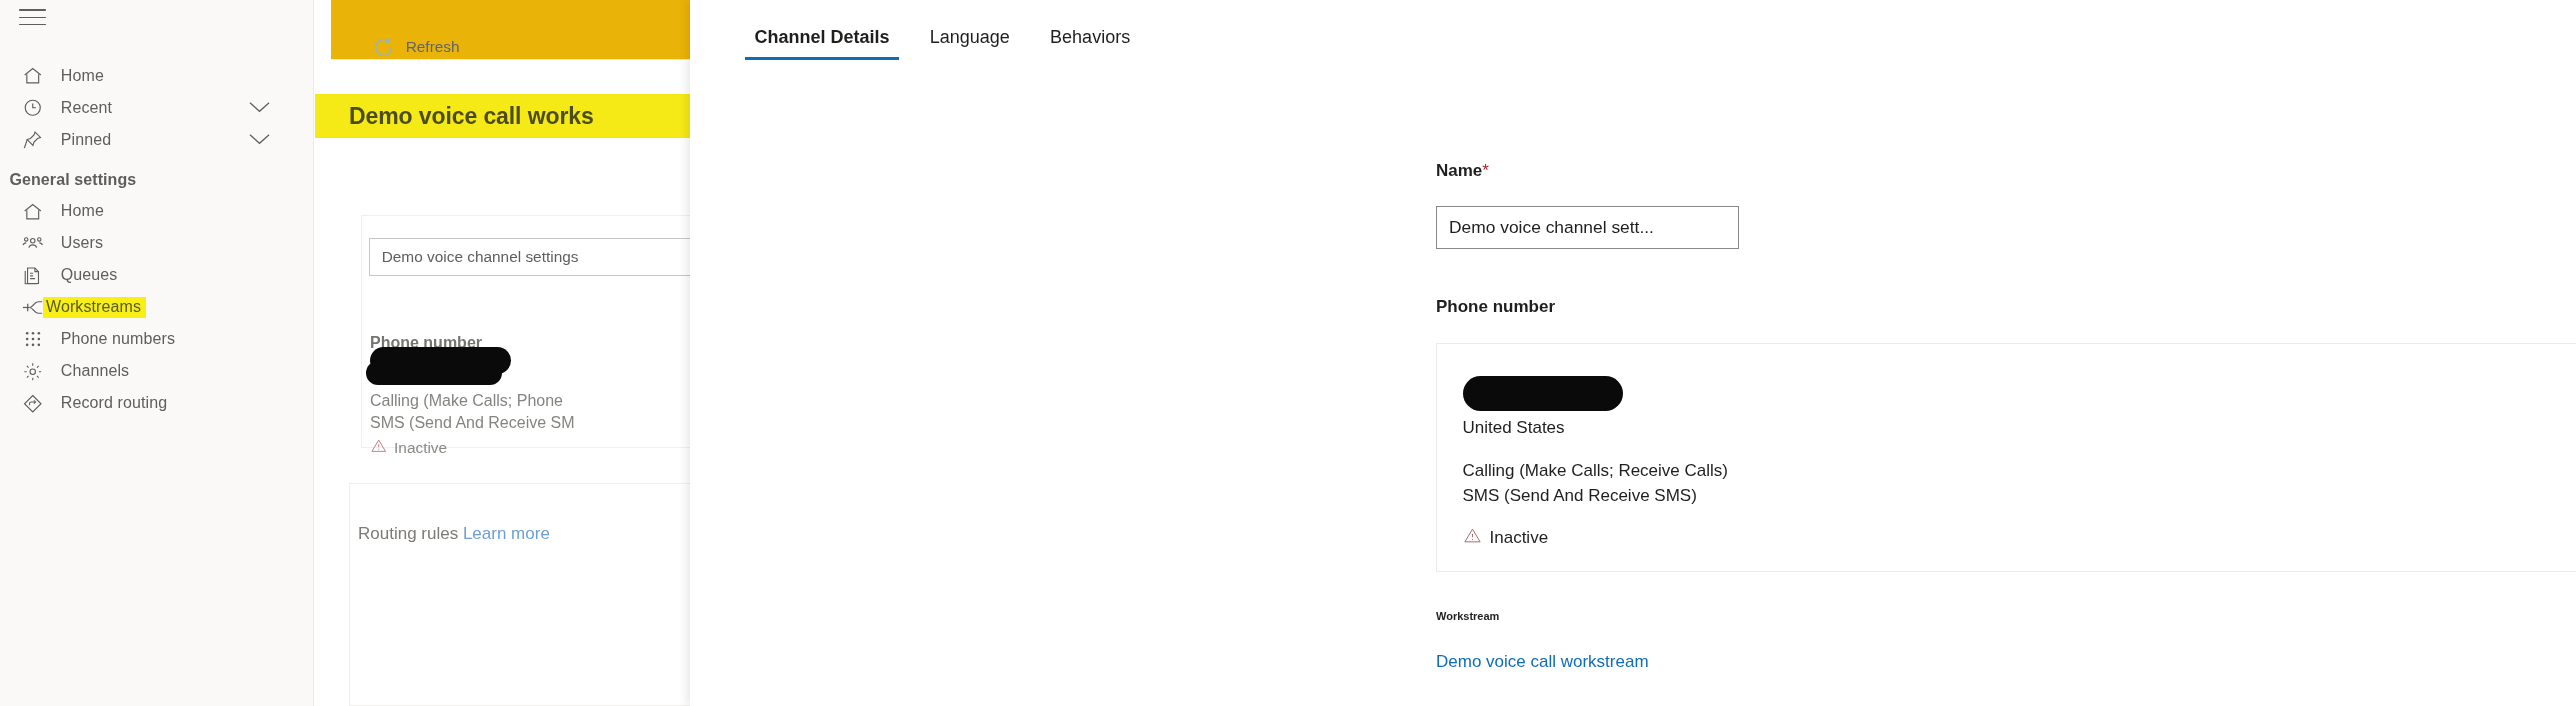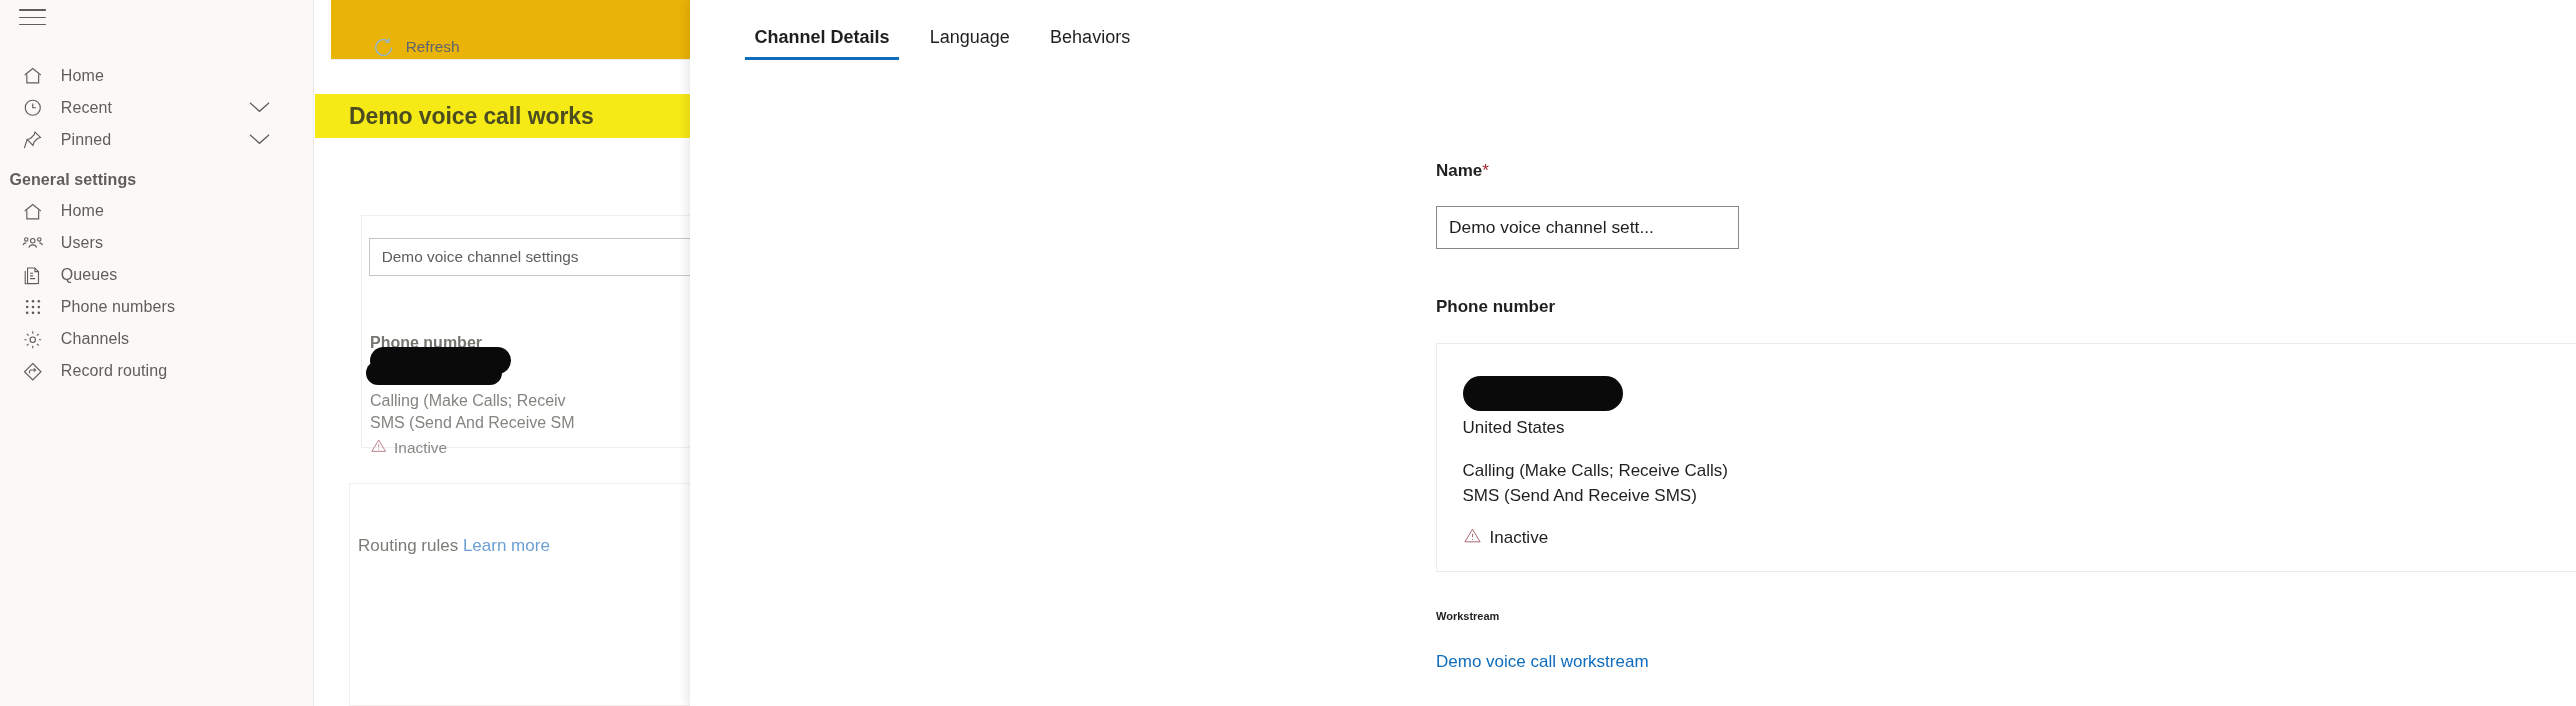--- a/index.html
+++ b/index.html
@@ -194,21 +194,20 @@
     position: absolute;
     background: #0a0a0a;
     border-radius: 23px;
   }
   #mid-routing {
     position: absolute;
     left: 8px; top: 40px;
     font-size: 17px;
     color: #7d7b76;
     white-space: nowrap;
-    margin-top: 12px;
   }
   #mid-routing a {
     color: #6d9fd4;
     text-decoration: none;
   }
 
   
   #panel {
     position: absolute;
     left: 690px; top: 0;
@@ -405,20 +404,31 @@
         <svg width="21.5" height="21.5" viewBox="0 0 24 24" fill="none" stroke="currentColor" stroke-width="1.25">
           <path d="M6.2 3.4h8.2l4 4v13.2H6.2z"></path>
             <path d="M14.4 3.4v4h4"></path>
           <path d="M9 9.2h3.4M9 12.2h3.4M9 15.2h5.6"></path>
           <path d="M3.6 6.6v14.4h13.4"></path>
         </svg>
       </span>
       <span class="nav-label">Queues</span>
     </div>
 
+    <div class="nav-item">
+      <span class="nav-icon">
+        <svg width="23" height="23" viewBox="0 0 24 24" fill="none" stroke="currentColor" stroke-width="1.3">
+          <path d="M2 12h7"></path>
+            <path d="M9 12c3.6 0 4.6-6 9-6h4"></path>
+            <path d="M9 12c3.6 0 4.6 6 9 6h4"></path>
+          <path d="M7 8v8"></path>
+        </svg>
+      </span>
+      <span class="nav-label hl-nav">Workstreams</span>
+    </div>
 
     <div class="nav-item">
       <span class="nav-icon">
         <svg width="20" height="20" viewBox="0 0 24 24" fill="currentColor">
           <circle cx="5" cy="5" r="1.55"></circle>
             <circle cx="12" cy="5" r="1.55"></circle>
             <circle cx="19" cy="5" r="1.55"></circle>
           <circle cx="5" cy="12" r="1.55"></circle>
             <circle cx="12" cy="12" r="1.55"></circle>
             <circle cx="19" cy="12" r="1.55"></circle>
@@ -475,21 +485,21 @@
   </div>
 
   <div class="mid-card" id="mid-card-1">
     <div id="mid-name-input">Demo voice channel settings</div>
 
     <div class="mid-block mid-strong" style="top:118px;">Phone number</div>
 
     <div class="mid-redact" style="left:8px; top:131px; width:141px; height:27px;"></div>
     <div class="mid-redact" style="left:4px; top:145px; width:136px; height:24px;"></div>
 
-    <div class="mid-block mid-text" style="top:174px;">Calling (Make Calls; Receiv</div>
+    <div class="mid-block mid-text" style="top:174px;">Calling (Make Calls; Phone</div>
     <div class="mid-block mid-text" style="top:196px;">SMS (Send And Receive SM</div>
 
     <div class="mid-block mid-inactive" style="top:221px;">
       <span>
         <svg width="17.4" height="17.4" viewBox="0 0 24 24" fill="none" stroke="#b4737a" stroke-width="1.25">
           <path d="M12 4.2 21.4 19.8H2.6z"></path>
             <path d="M12 10v4"></path>
             <circle cx="12" cy="17" r=".7" fill="#b4737a" stroke="none"></circle>
         </svg>
       </span>

